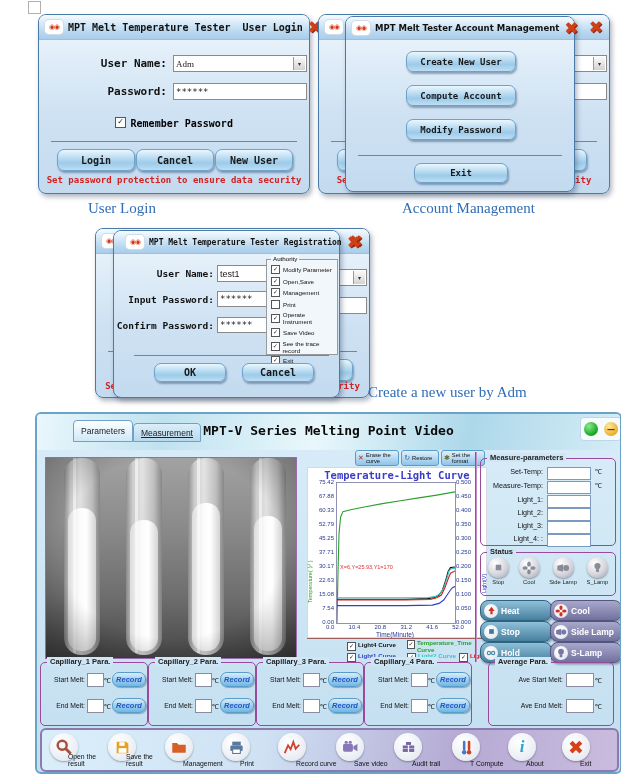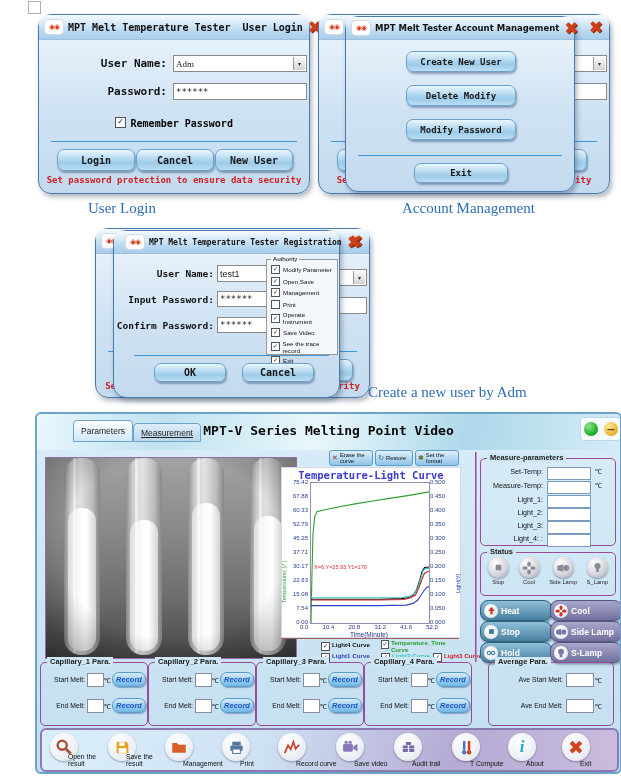--- a/index.html
+++ b/index.html
@@ -1,20 +1,20 @@
 <!DOCTYPE html>
 <html><head>
 <meta charset="utf-8">
 <style>
   html,body{margin:0;padding:0;background:#fff;}
   .page{position:relative;width:621px;height:776px;background:#fff;overflow:hidden;
         font-family:"Liberation Sans",sans-serif;}
   .abs{position:absolute;}
   
-  .dlg{position:absolute;border:1.5px solid #4a7aa8;border-radius:13px;
+  .dlg{position:absolute;border:1.5px solid #4a7aa8;border-radius:8px;
        background:linear-gradient(#eef6fc,#cfe2f3 55%,#c3daef);
        box-shadow:2px 3px 5px rgba(30,50,80,.35);}
   .dlg-titlebar{position:absolute;left:0;top:0;right:0;height:24px;border-radius:7px 7px 0 0;
        background:linear-gradient(#f6fbff,#b9d8f0 70%,#a9cdec);display:flex;align-items:center;
        padding:0 6px;gap:5px;border-bottom:1px solid #9ec0dc;}
   .dlg-title{font:bold 10px "DejaVu Sans Mono",monospace;color:#111;white-space:pre;}
   .dlg-title.sm{font-size:8px;}
   .dlg-title.sans{font:bold 8.5px "DejaVu Sans",sans-serif;}
   .logo-badge{min-width:18px;height:14px;background:#fff;border-radius:4px;display:flex;
        align-items:center;justify-content:center;color:#d43818;font-size:7px;letter-spacing:-1px;
@@ -246,21 +246,21 @@
     <div class="abs warn-text" style="left:0;right:0;top:160px;">Set password protection to ensure data security</div>
   </div>
 
   <div class="dlg" style="left:345px;top:16px;width:228px;height:174px;">
     <div class="dlg-titlebar" style="height:22px;">
       <span class="logo-badge">◉◉</span>
       <span class="dlg-title sans">MPT Melt Tester Account Management</span>
       <span class="close-x">✖</span>
     </div>
     <div class="abs btn3d" style="left:60px;top:34px;width:108px;height:19px;font-size:9px;">Create New User</div>
-    <div class="abs btn3d" style="left:60px;top:68px;width:108px;height:19px;font-size:9px;">Delete Modify</div>
+    <div class="abs btn3d" style="left:60px;top:68px;width:108px;height:19px;font-size:9px;">Compute Account</div>
     <div class="abs btn3d" style="left:60px;top:102px;width:108px;height:19px;font-size:9px;">Modify Password</div>
     <div class="abs blue-hr" style="left:12px;right:12px;top:138px;"></div>
     <div class="abs btn3d" style="left:68px;top:146px;width:92px;height:18px;font-size:9px;">Exit</div>
   </div>
 
   <div class="caption" style="left:88px;top:200px;">User Login</div>
   <div class="caption" style="left:402px;top:200px;">Account Management</div>
 
   <div class="dlg" style="left:95px;top:228px;width:273px;height:168px;">
     <div class="dlg-titlebar">
@@ -395,21 +395,21 @@
         </g>
         <g>
           <rect x="204" y="0" width="36" height="197" rx="17" fill="url(#glassG)" opacity="0.85"></rect>
           <rect x="208" y="58" width="28" height="135" rx="13" fill="url(#powderG)"></rect>
           <rect x="213" y="0" width="3" height="195" fill="#ffffff" opacity="0.55"></rect>
         </g>
         <rect width="250" height="200" fill="url(#vigG)"></rect>
       </svg>
     </div>
 
-    <div class="abs" style="left:244px;top:36px;width:178px;height:212px;">
+    <div class="abs" style="left:270px;top:36px;width:178px;height:212px;">
       <div style="position:absolute;left:48px;top:0;right:0;height:16px;display:flex;gap:2px;">
         <div class="chart-btn" style="flex:1.2;">
           <span class="ic-ch" style="color:#b03020;">✕</span>
           <span>Erase the curve</span>
         </div>
         <div class="chart-btn" style="flex:1;">
           <span class="ic-ch" style="color:#2a6a9a;">↻</span>
           <span>Restore</span>
         </div>
         <div class="chart-btn" style="flex:1.2;">

